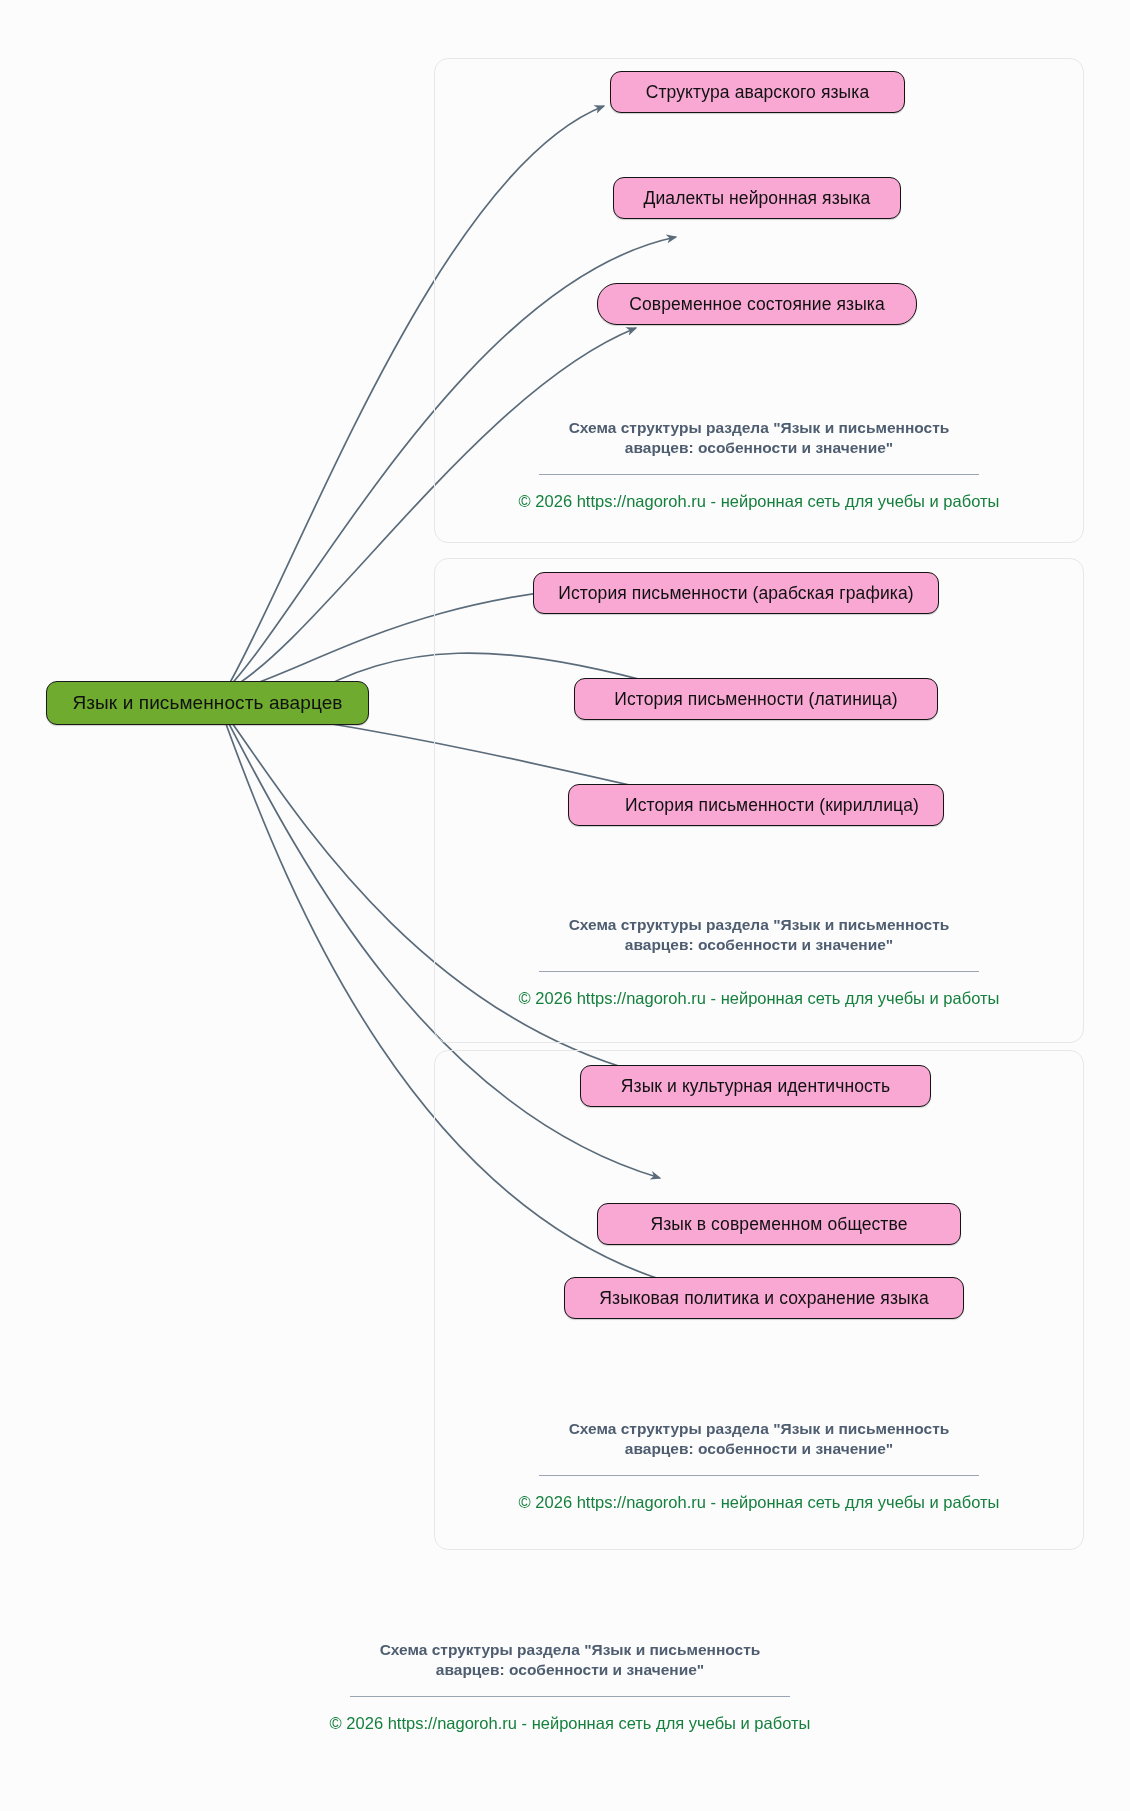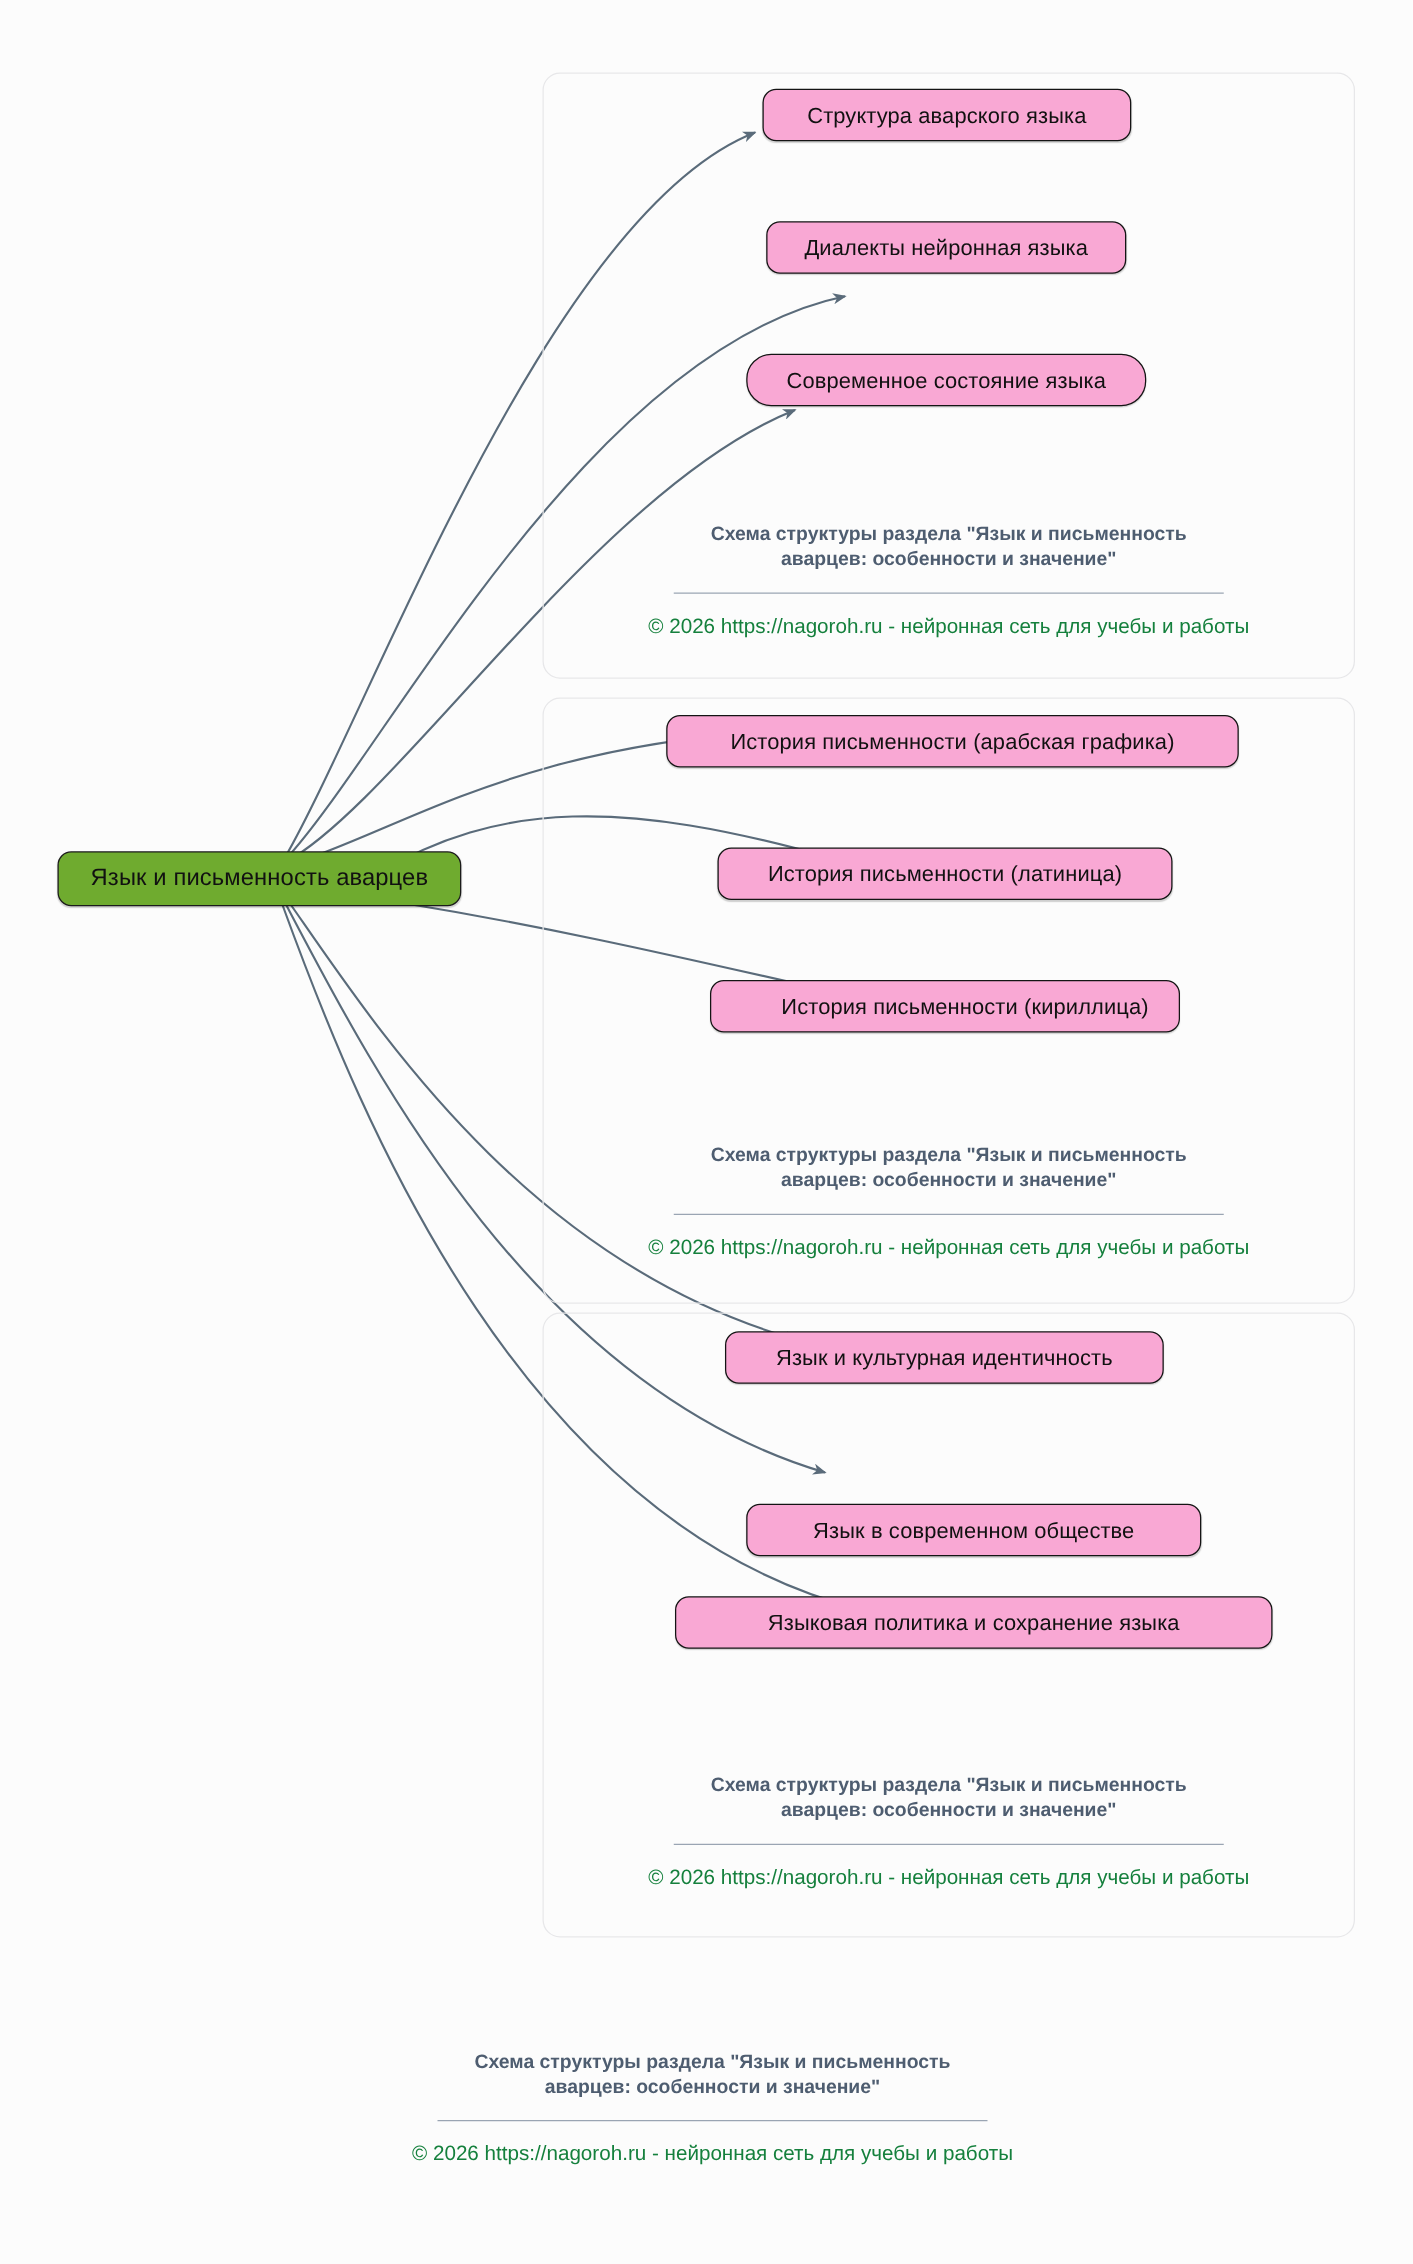--- a/index.html
+++ b/index.html
@@ -110,21 +110,21 @@
     <span>Современное состояние языка</span>
   </div>
 
   <div class="caption" style="left:444px;top:418px;width:630px;">
     <div class="cap-title">Схема структуры раздела "Язык и письменность
 аварцев: особенности и значение"</div>
     <div class="cap-rule" style="width:440px;"></div>
     <div class="cap-copy">© 2026 https://nagoroh.ru - нейронная сеть для учебы и работы</div>
   </div>
 
-  <div class="node node-leaf" style="left:533px;top:572px;width:458px;">
+  <div class="node node-leaf" style="left:533px;top:572px;width:406px;">
     <span>История письменности (арабская графика)</span>
   </div>
   <div class="node node-leaf" style="left:574px;top:678px;width:364px;">
     <span>История письменности (латиница)</span>
   </div>
   <div class="node node-leaf" style="left:568px;top:784px;width:376px;padding-left:32px;">
     <span>История письменности (кириллица)</span>
   </div>
 
   <div class="caption" style="left:444px;top:915px;width:630px;">
@@ -133,21 +133,21 @@
     <div class="cap-rule" style="width:440px;"></div>
     <div class="cap-copy">© 2026 https://nagoroh.ru - нейронная сеть для учебы и работы</div>
   </div>
 
   <div class="node node-leaf" style="left:580px;top:1065px;width:351px;text-align:right;">
     <span>Язык и культурная идентичность</span>
   </div>
   <div class="node node-leaf" style="left:597px;top:1171px;width:364px;margin-top:32px;">
     <span>Язык в современном обществе</span>
   </div>
-  <div class="node node-leaf" style="left:540px;top:1277px;width:478px;text-align:center;">
+  <div class="node node-leaf" style="left:564px;top:1277px;width:400px;text-align:center;">
     <span>Языковая политика и сохранение языка</span>
   </div>
 
   <div class="caption" style="left:444px;top:1419px;width:630px;">
     <div class="cap-title">Схема структуры раздела "Язык и письменность
 аварцев: особенности и значение"</div>
     <div class="cap-rule" style="width:440px;"></div>
     <div class="cap-copy">© 2026 https://nagoroh.ru - нейронная сеть для учебы и работы</div>
   </div>
 

